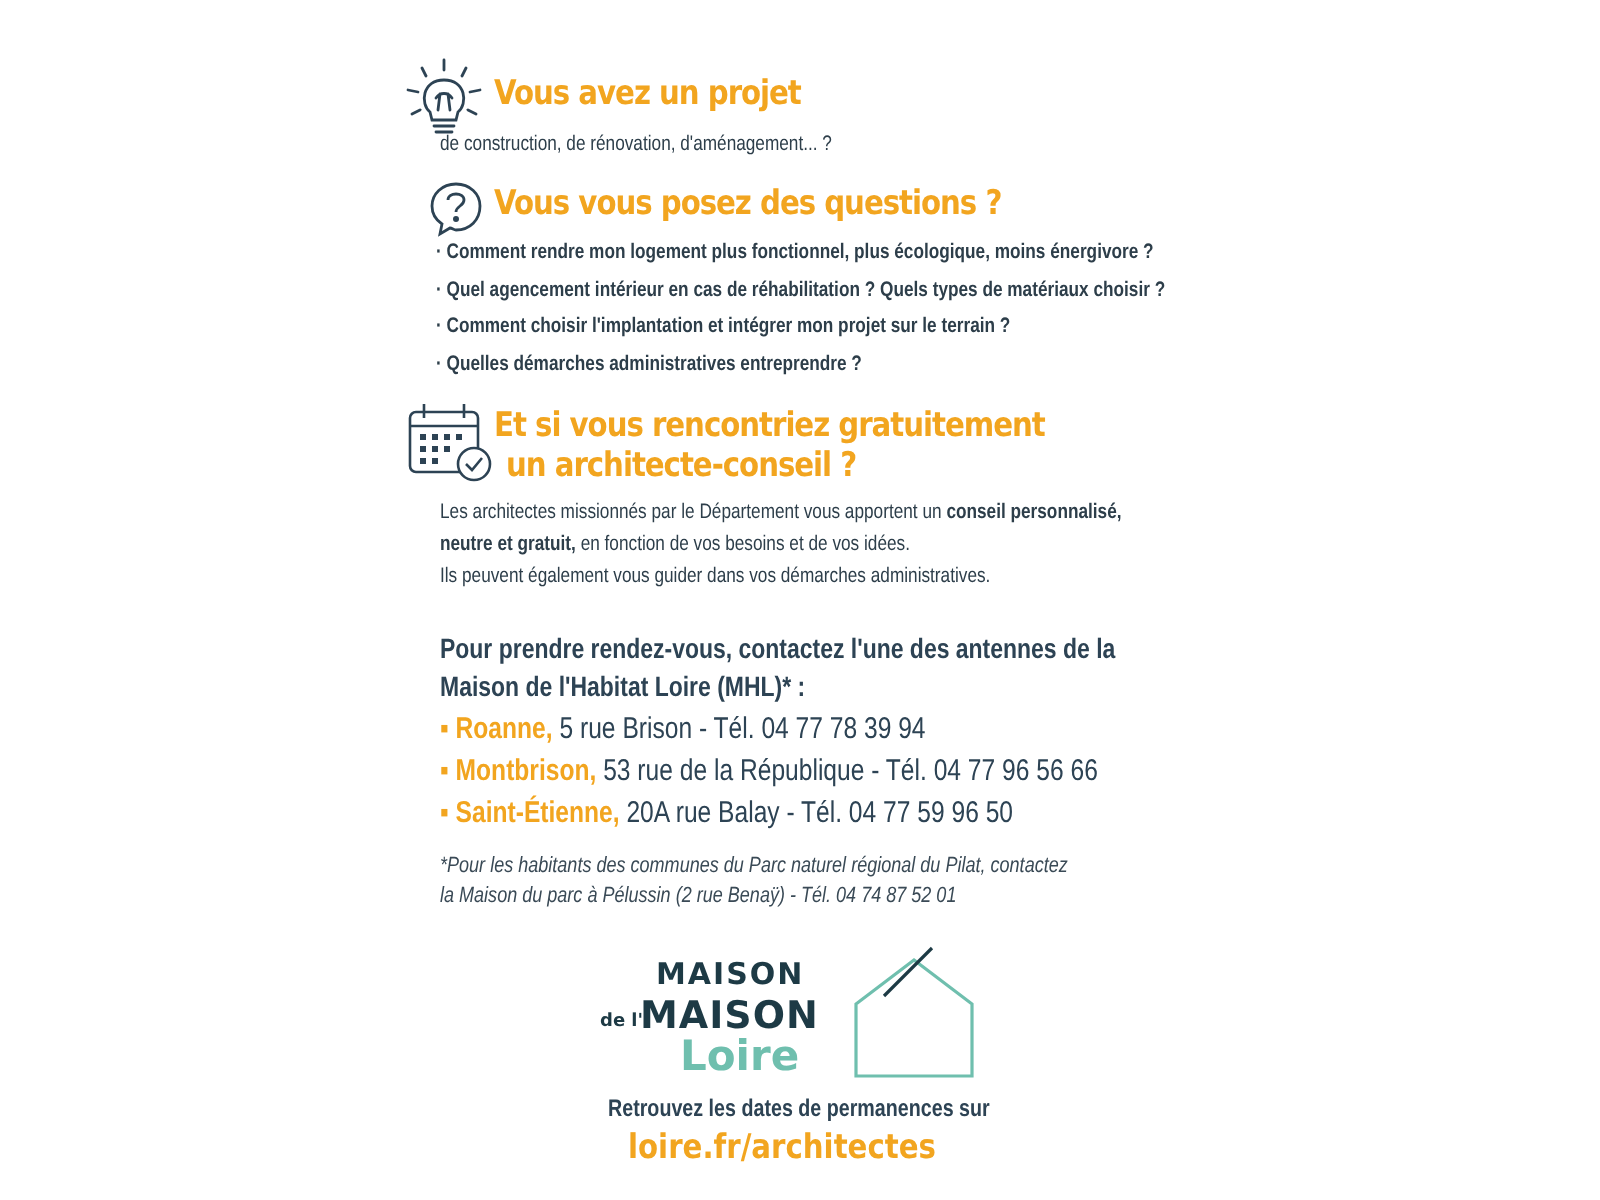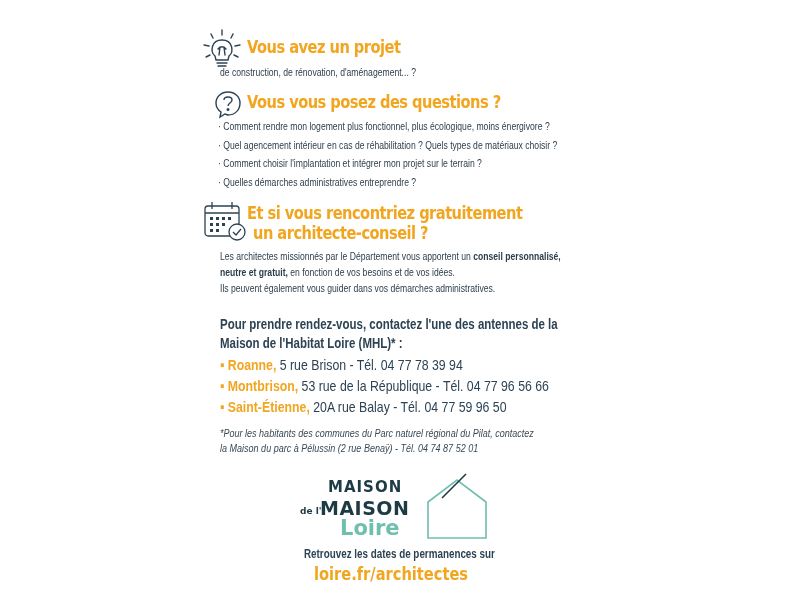--- a/index.html
+++ b/index.html
@@ -1,21 +1,21 @@
 <!DOCTYPE html>
 <html><head>
   <meta charset="utf-8">
   <style>
     html, body { margin:0; padding:0; }
     body { width:800px; height:600px; background:#ffffff; position:relative; overflow:hidden;
       font-family:"Liberation Sans", sans-serif; color:#2d3e4a; }
     .abs { position:absolute; }
     .title { font-family:"DejaVu Sans", sans-serif; font-weight:bold; color:#f2a51f; font-size:17px; letter-spacing:-0.6px; transform:scaleX(0.86); transform-origin:left center; white-space:nowrap; }
     .small { font-size:10.5px; color:#2d3e4a; transform:scaleX(0.82); transform-origin:left center; white-space:nowrap; }
-    .bullet-list { list-style:none; margin:0; padding:0; }
+    .bullet-list { list-style:none; margin:0; padding:0;font-weight:bold; }
     .bullet-list li { font-size:10.5px; height:18.5px; line-height:18.5px; white-space:nowrap; transform:scaleX(0.82); transform-origin:left center; }
     .bullet-list li::before { content:"· "; }
     .contact-head { font-weight:bold; font-size:14px; color:#2d4354; line-height:19px; transform:scaleX(0.82); transform-origin:left top; white-space:nowrap; }
     .contact-line { font-size:15px; line-height:21px; color:#2d4354; transform:scaleX(0.82); transform-origin:left top; white-space:nowrap; }
     .contact-line .city { color:#f2a51f; font-weight:bold; }
     .contact-line .dot { color:#f2a51f; font-weight:bold; }
     .note { font-style:italic; font-size:11px; line-height:15px; color:#3a4a56; transform:scaleX(0.82); transform-origin:left top; white-space:nowrap; }
     .logo-text { font-family:"DejaVu Sans", sans-serif; font-weight:bold; color:#1d3a45; }
     .credit { transform:rotate(-90deg); transform-origin:left top; font-size:4px; color:#9aa; white-space:nowrap; }
   </style>

